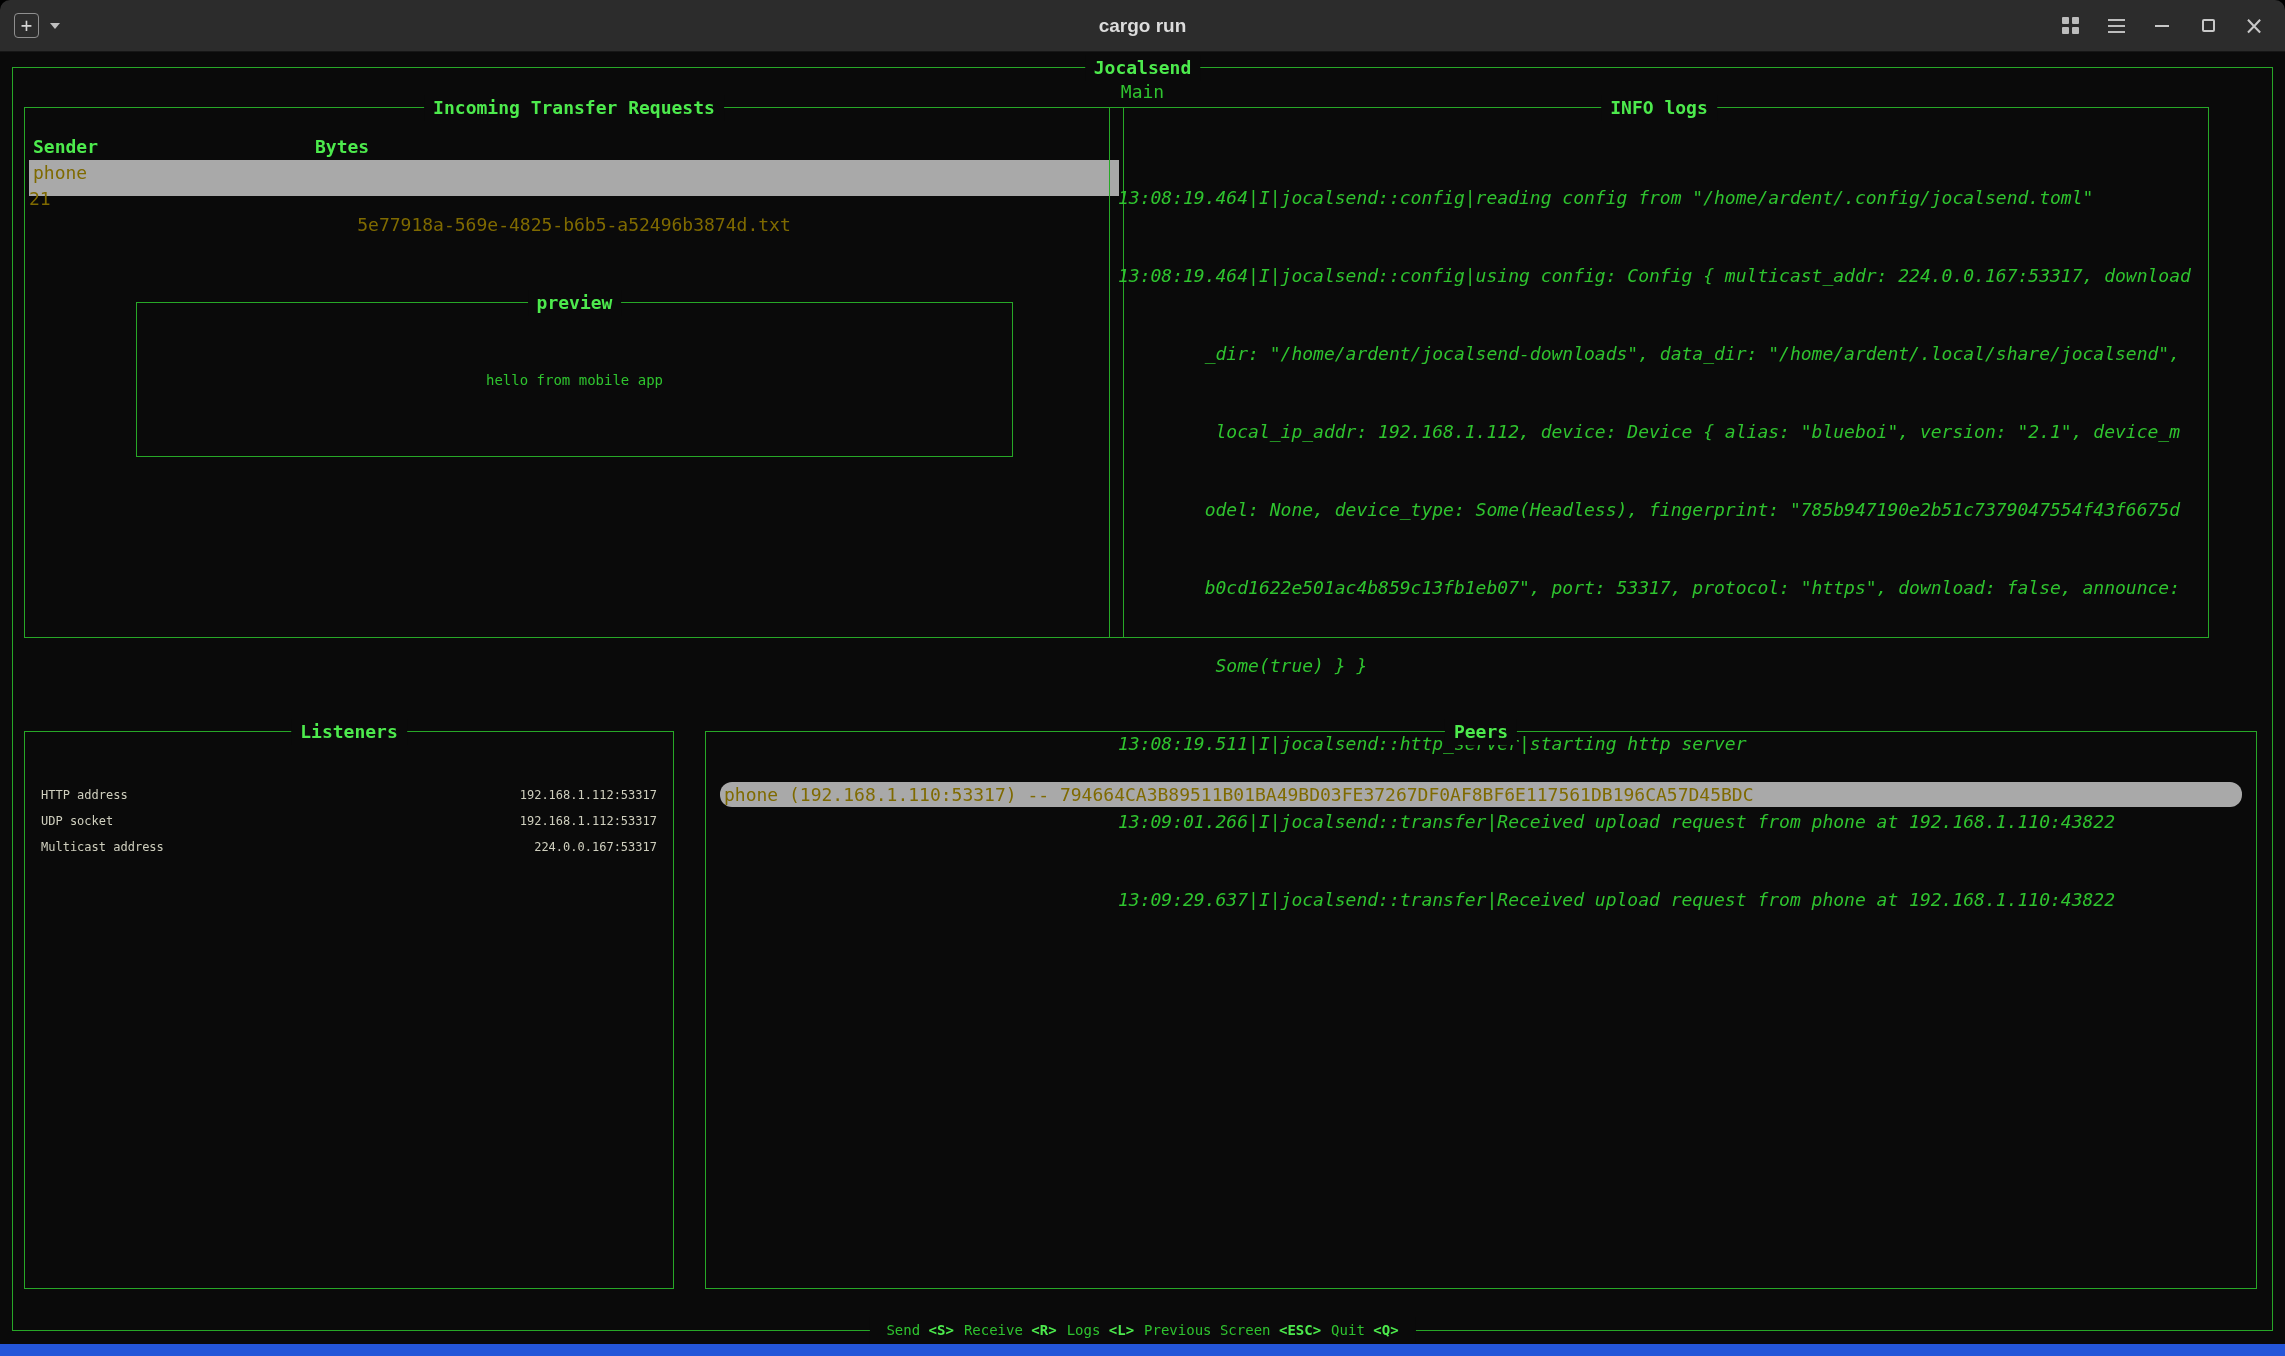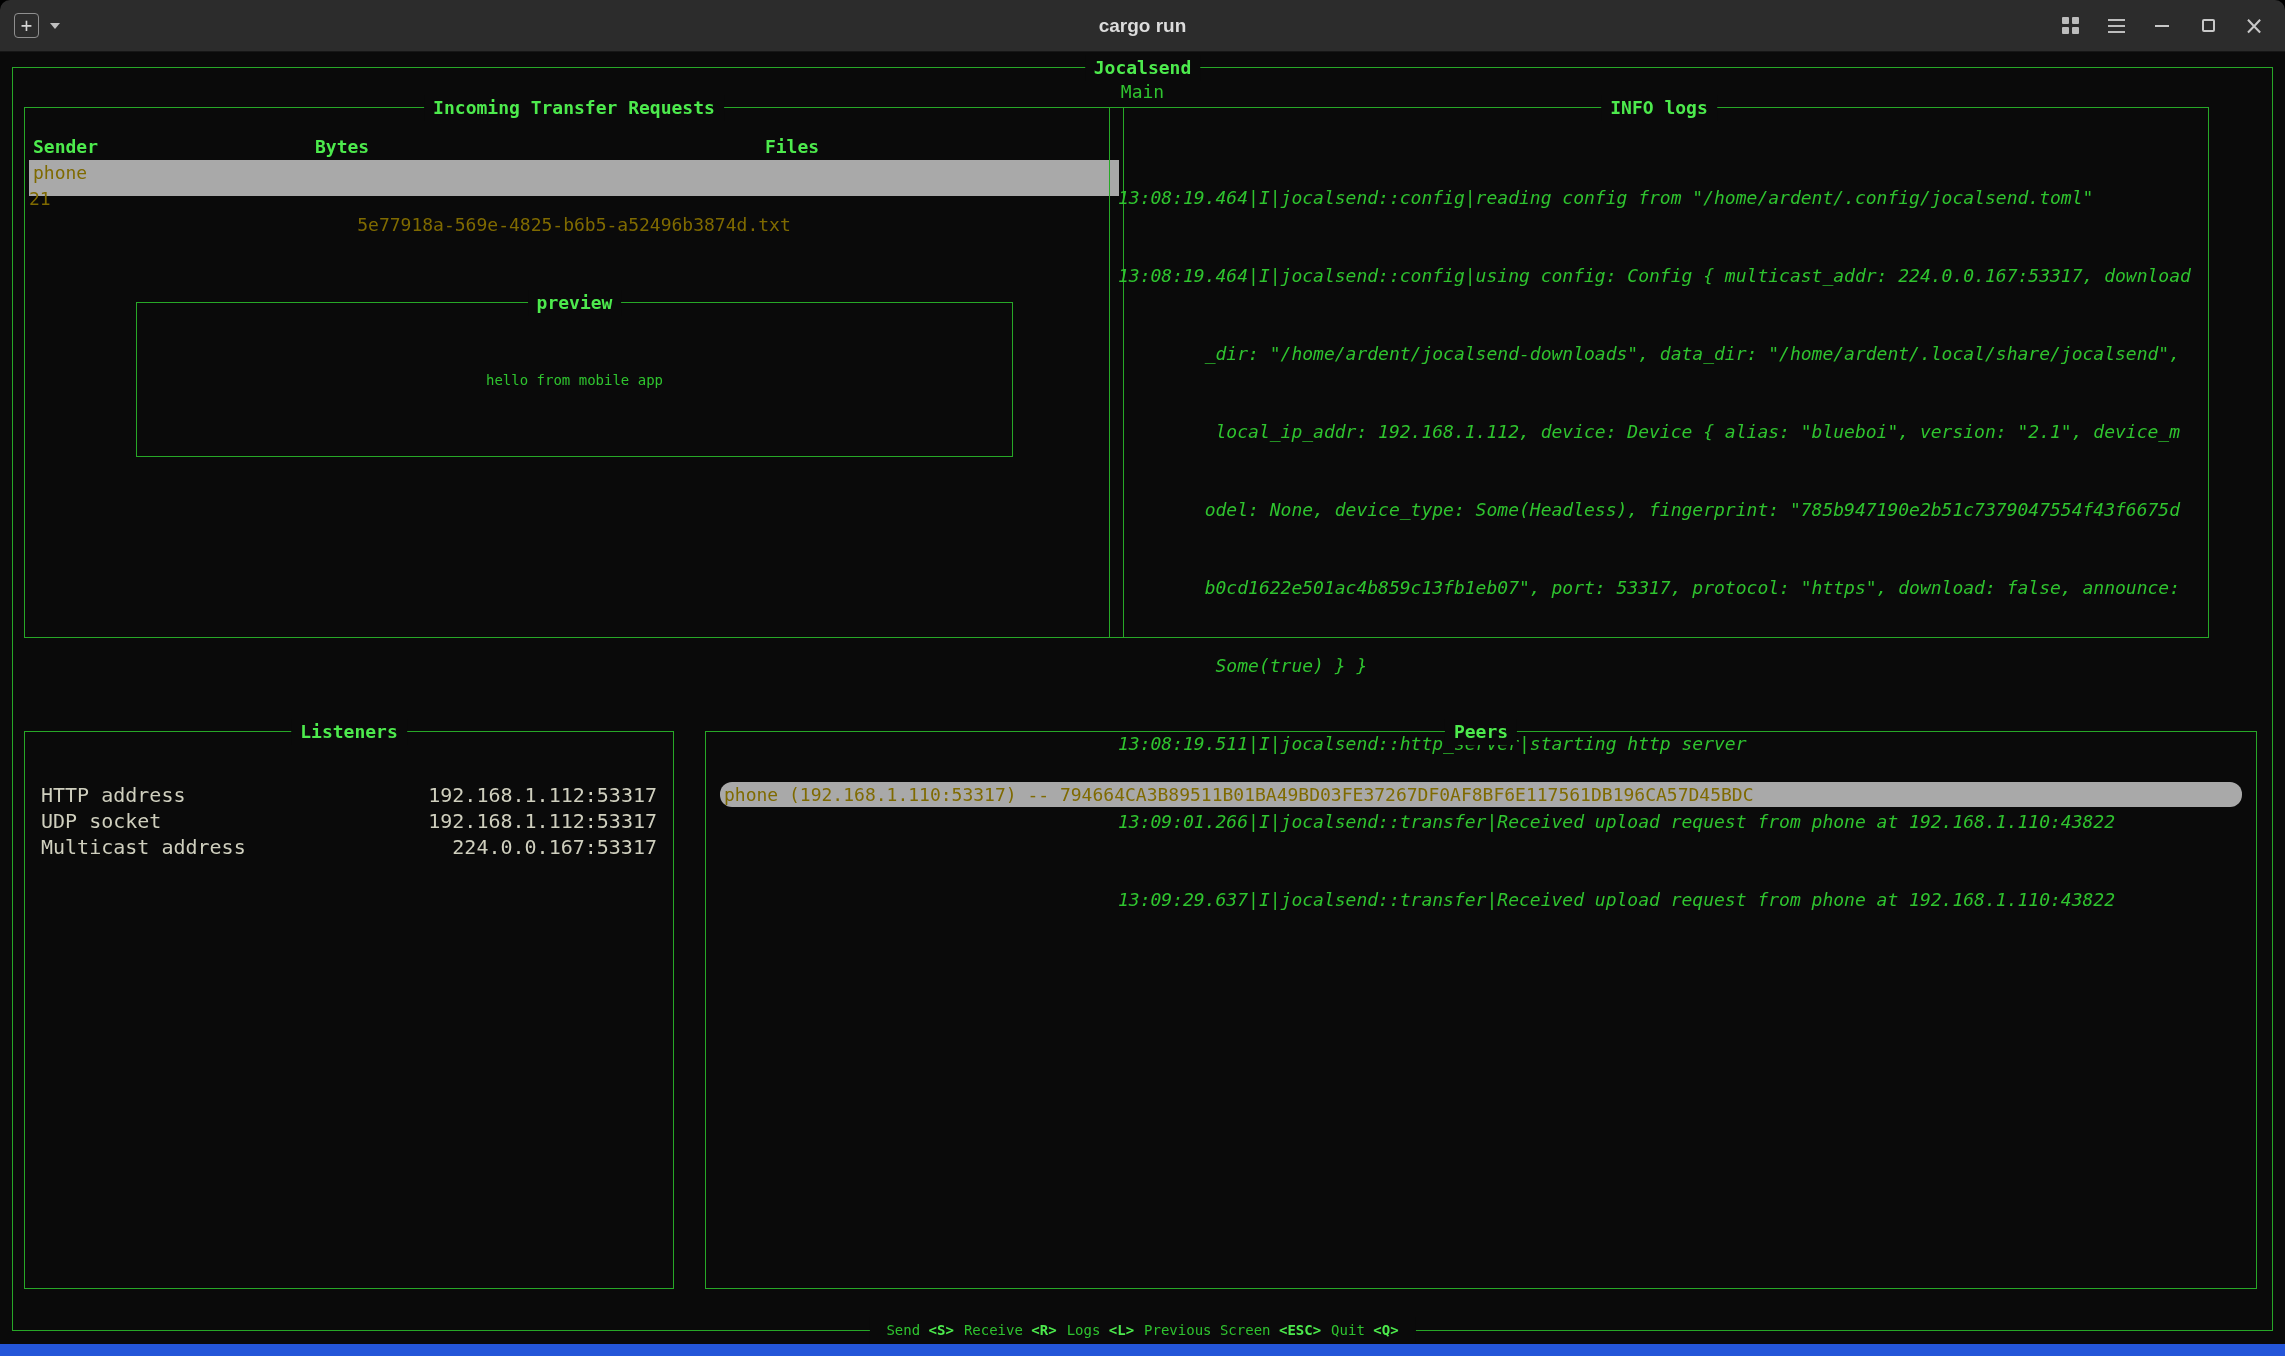--- a/index.html
+++ b/index.html
@@ -86,21 +86,21 @@
     color:var(--green,#2fc42f); font-size:14px;
   }
 
   
   .logs-content {
     padding:25px 8px 0; font-size:18px; line-height:26px;
     color:var(--green,#2fc42f); white-space:pre; overflow:hidden;font-style:italic;
   }
 
   
-  .listeners-content { padding:50px 16px 0; font-size:20px; line-height:26px; color:var(--fg,#cfcfbe); }
+  .listeners-content { padding:50px 16px 0; font-size:12px; line-height:26px; color:var(--fg,#cfcfbe); }
   .listener-row { display:flex; justify-content:space-between; height:26px; }
 
   
   .peers-content { padding:50px 14px 0; font-size:18px; line-height:25px; }
   .peer-row {
     background:var(--highlight-bg,#a9a9a9); color:var(--highlight-fg,#7f6a00);
     height:25px; padding-left:4px; white-space:nowrap; overflow:hidden;border-radius:12px;
   }
 
   
@@ -158,21 +158,20 @@
   <div class="outer">
     <div class="box-title">Jocalsend</div>
     <div class="screen-name">Main</div>
 
     <div class="panel panel-incoming">
       <div class="box-title">Incoming Transfer Requests</div>
       <div class="table">
         <div class="thead">
           <span class="c1">Sender</span>
           <span class="c2">Bytes</span>
-          <span class="c3">Files</span>
         </div>
         <div class="trow selected">
           <span class="c1">phone</span>
           <span class="c2">21</span>
           <span class="c3">5e77918a-569e-4825-b6b5-a52496b3874d.txt</span>
         </div>
       </div>
       <div class="preview">
         <div class="box-title">preview</div>
         <div class="preview-content">hello from mobile app</div>

